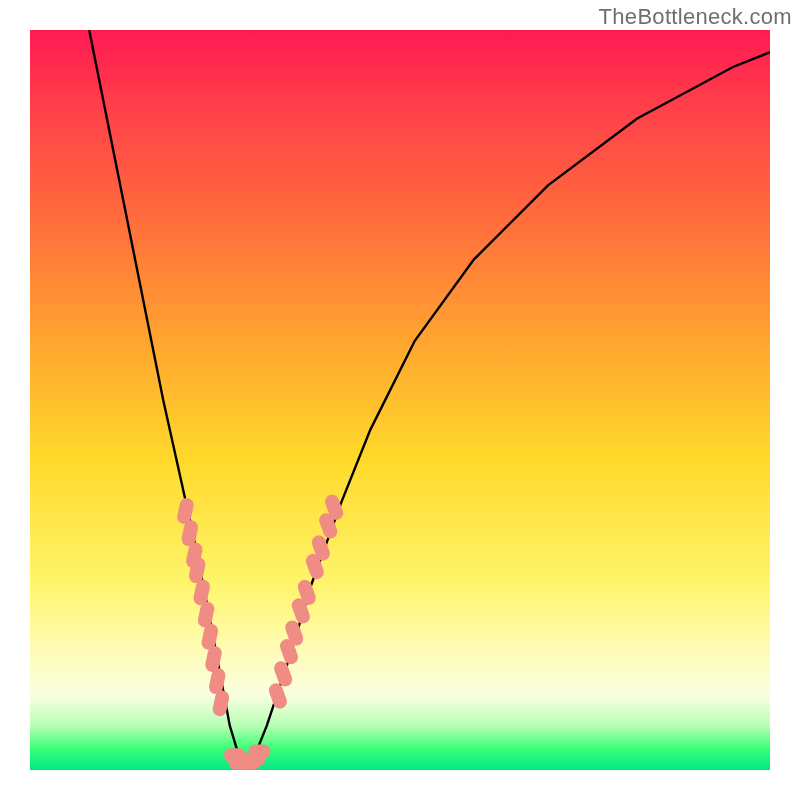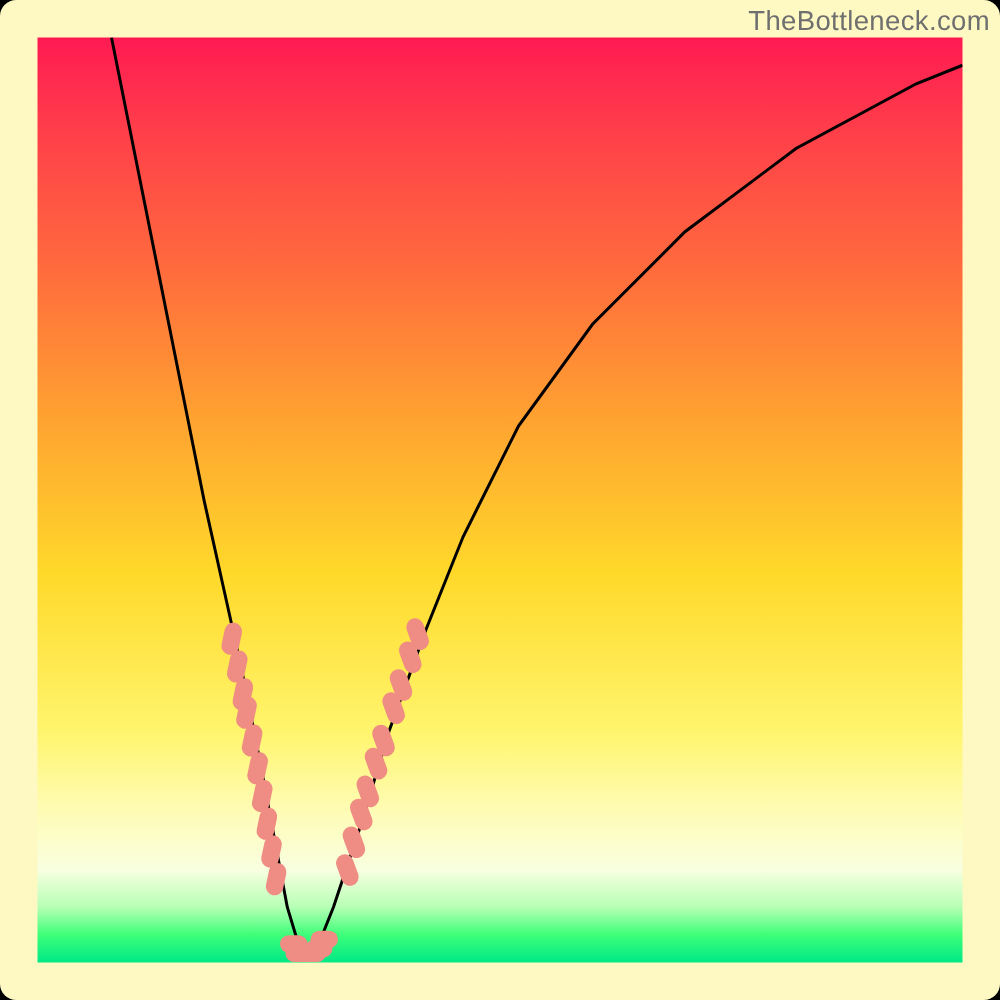--- a/index.html
+++ b/index.html
@@ -8,22 +8,21 @@
     width: 800px;
     height: 800px;
     background: #000;
     font-family: Arial, Helvetica, sans-serif;
     overflow: hidden;
   }
   .frame {
     position: absolute;
     top: 0; left: 0;
     width: 800px; height: 800px;
-    background: #fef9c3;
-    border-radius: 13px;
+    background: #ffffff;
   }
   .plot-area {
     position: absolute;
     top: 30px;
     left: 30px;
     width: 740px;
     height: 740px;
     background: linear-gradient(to bottom,
       #ff1a52 0%,
       #ff3e4a 10%,

